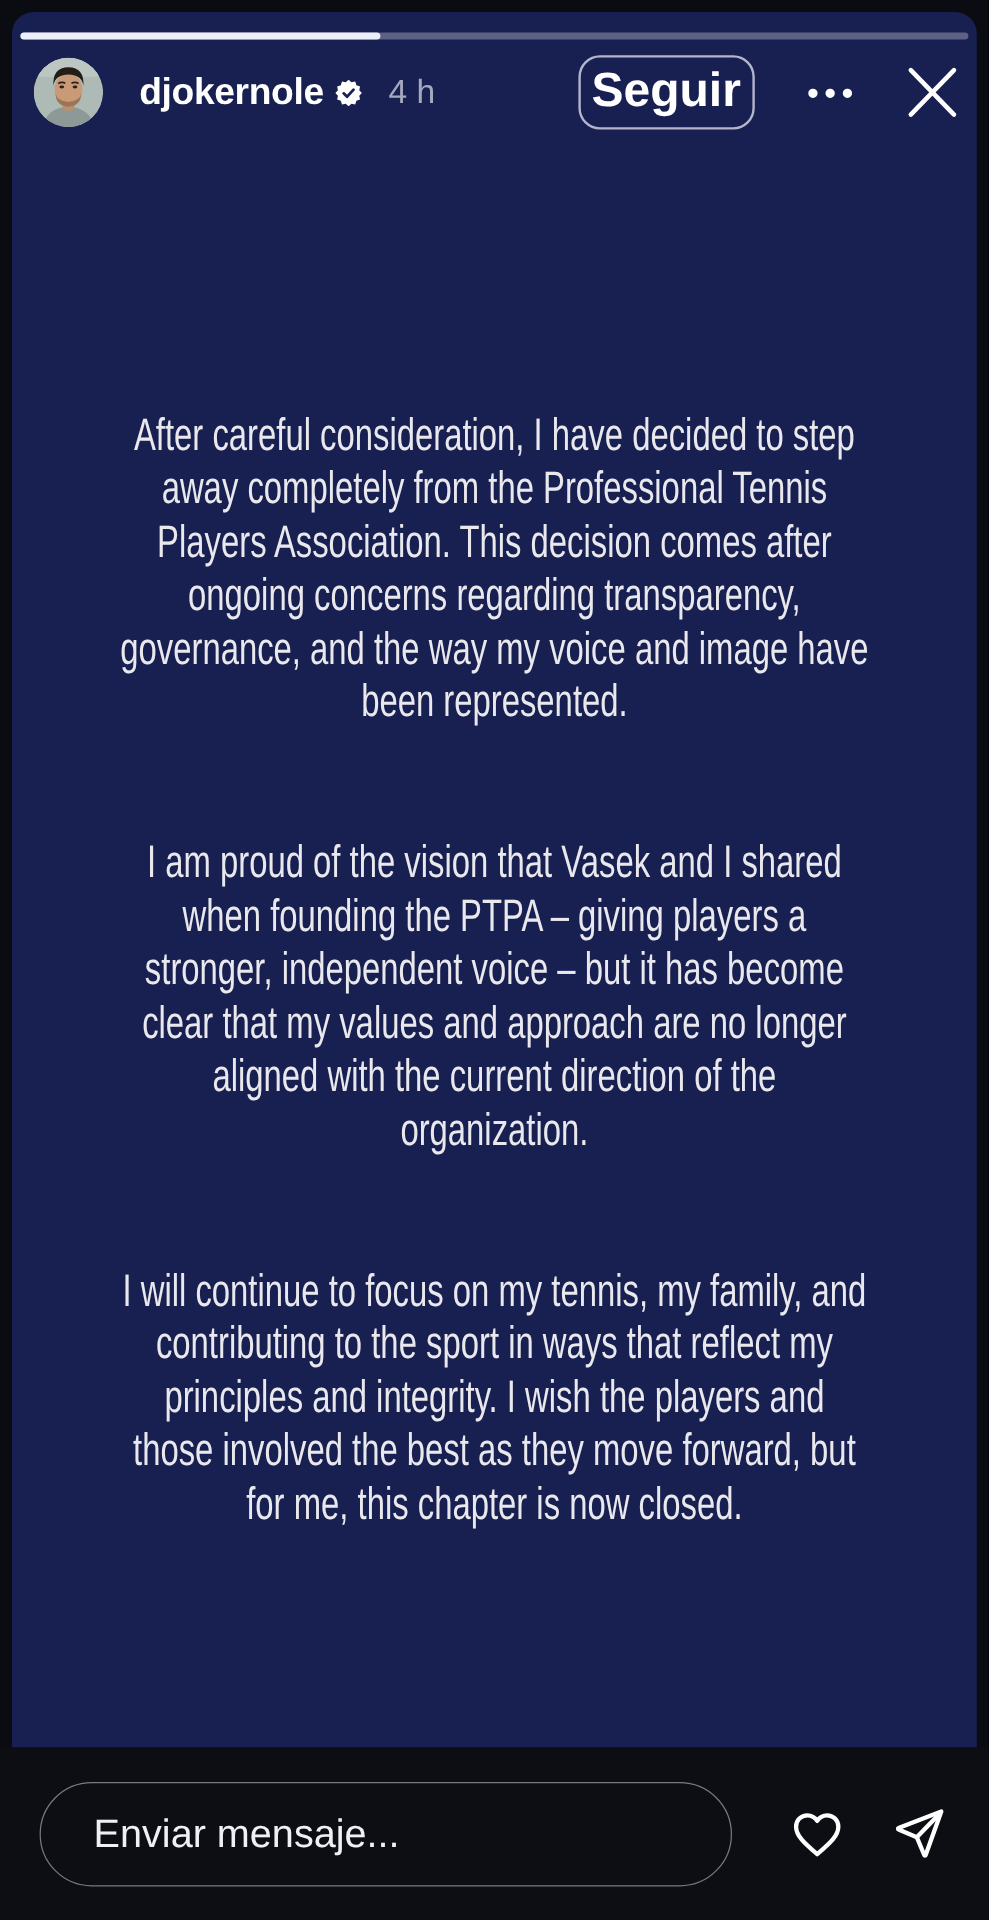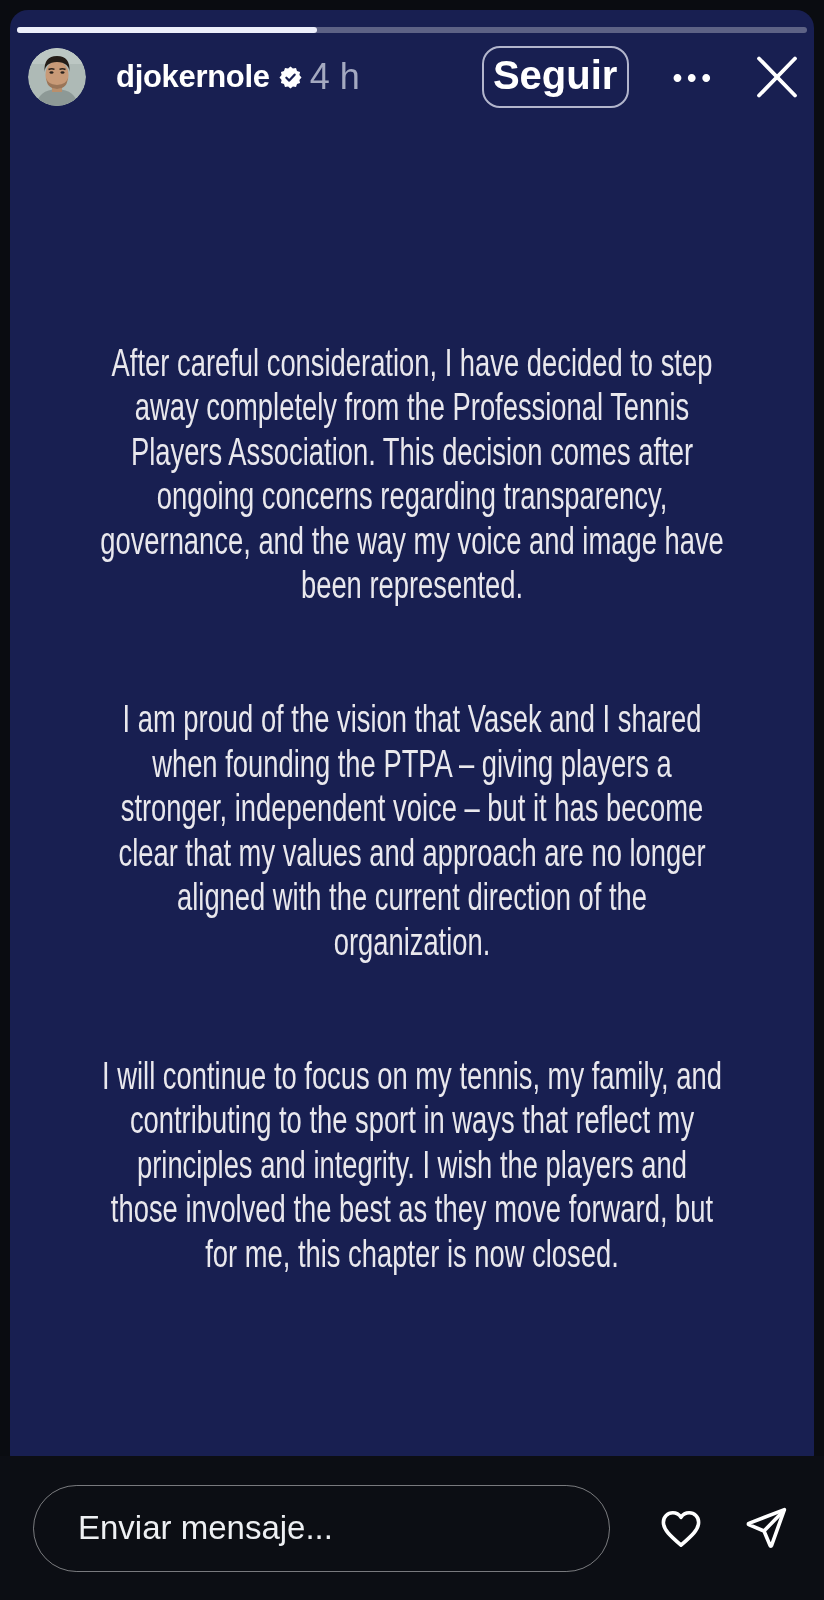--- a/index.html
+++ b/index.html
@@ -31,21 +31,21 @@
     width:58px;height:58px;border-radius:50%;overflow:hidden;flex:none;
     cursor:pointer;
   }
   .avatar svg{display:block;}
   .username{
     margin-left:30px;color:#ffffff;font-size:31px;font-weight:700;
     letter-spacing:-.3px;cursor:pointer;white-space:nowrap;
   }
   .verified{margin-left:9px;flex:none;display:flex;align-items:center;}
   .timestamp{
-    margin-left:8px;color:#a4a9c0;font-size:36px;font-weight:400;white-space:nowrap;
+    margin-left:22px;color:#a4a9c0;font-size:28px;font-weight:400;white-space:nowrap;
   }
   .follow-btn{
     margin-left:auto;flex:none;width:147px;height:62px;
     background:transparent;border:2px solid rgba(230,232,245,0.75);
     border-radius:18px;color:#ffffff;font-size:40px;font-weight:600;
     font-family:"Liberation Sans",sans-serif;cursor:pointer;
     display:flex;align-items:center;justify-content:center;padding:0 0 4px 0;
   }
   .more-btn{
     margin-left:44px;flex:none;color:#ffffff;font-size:27px;font-weight:700;

